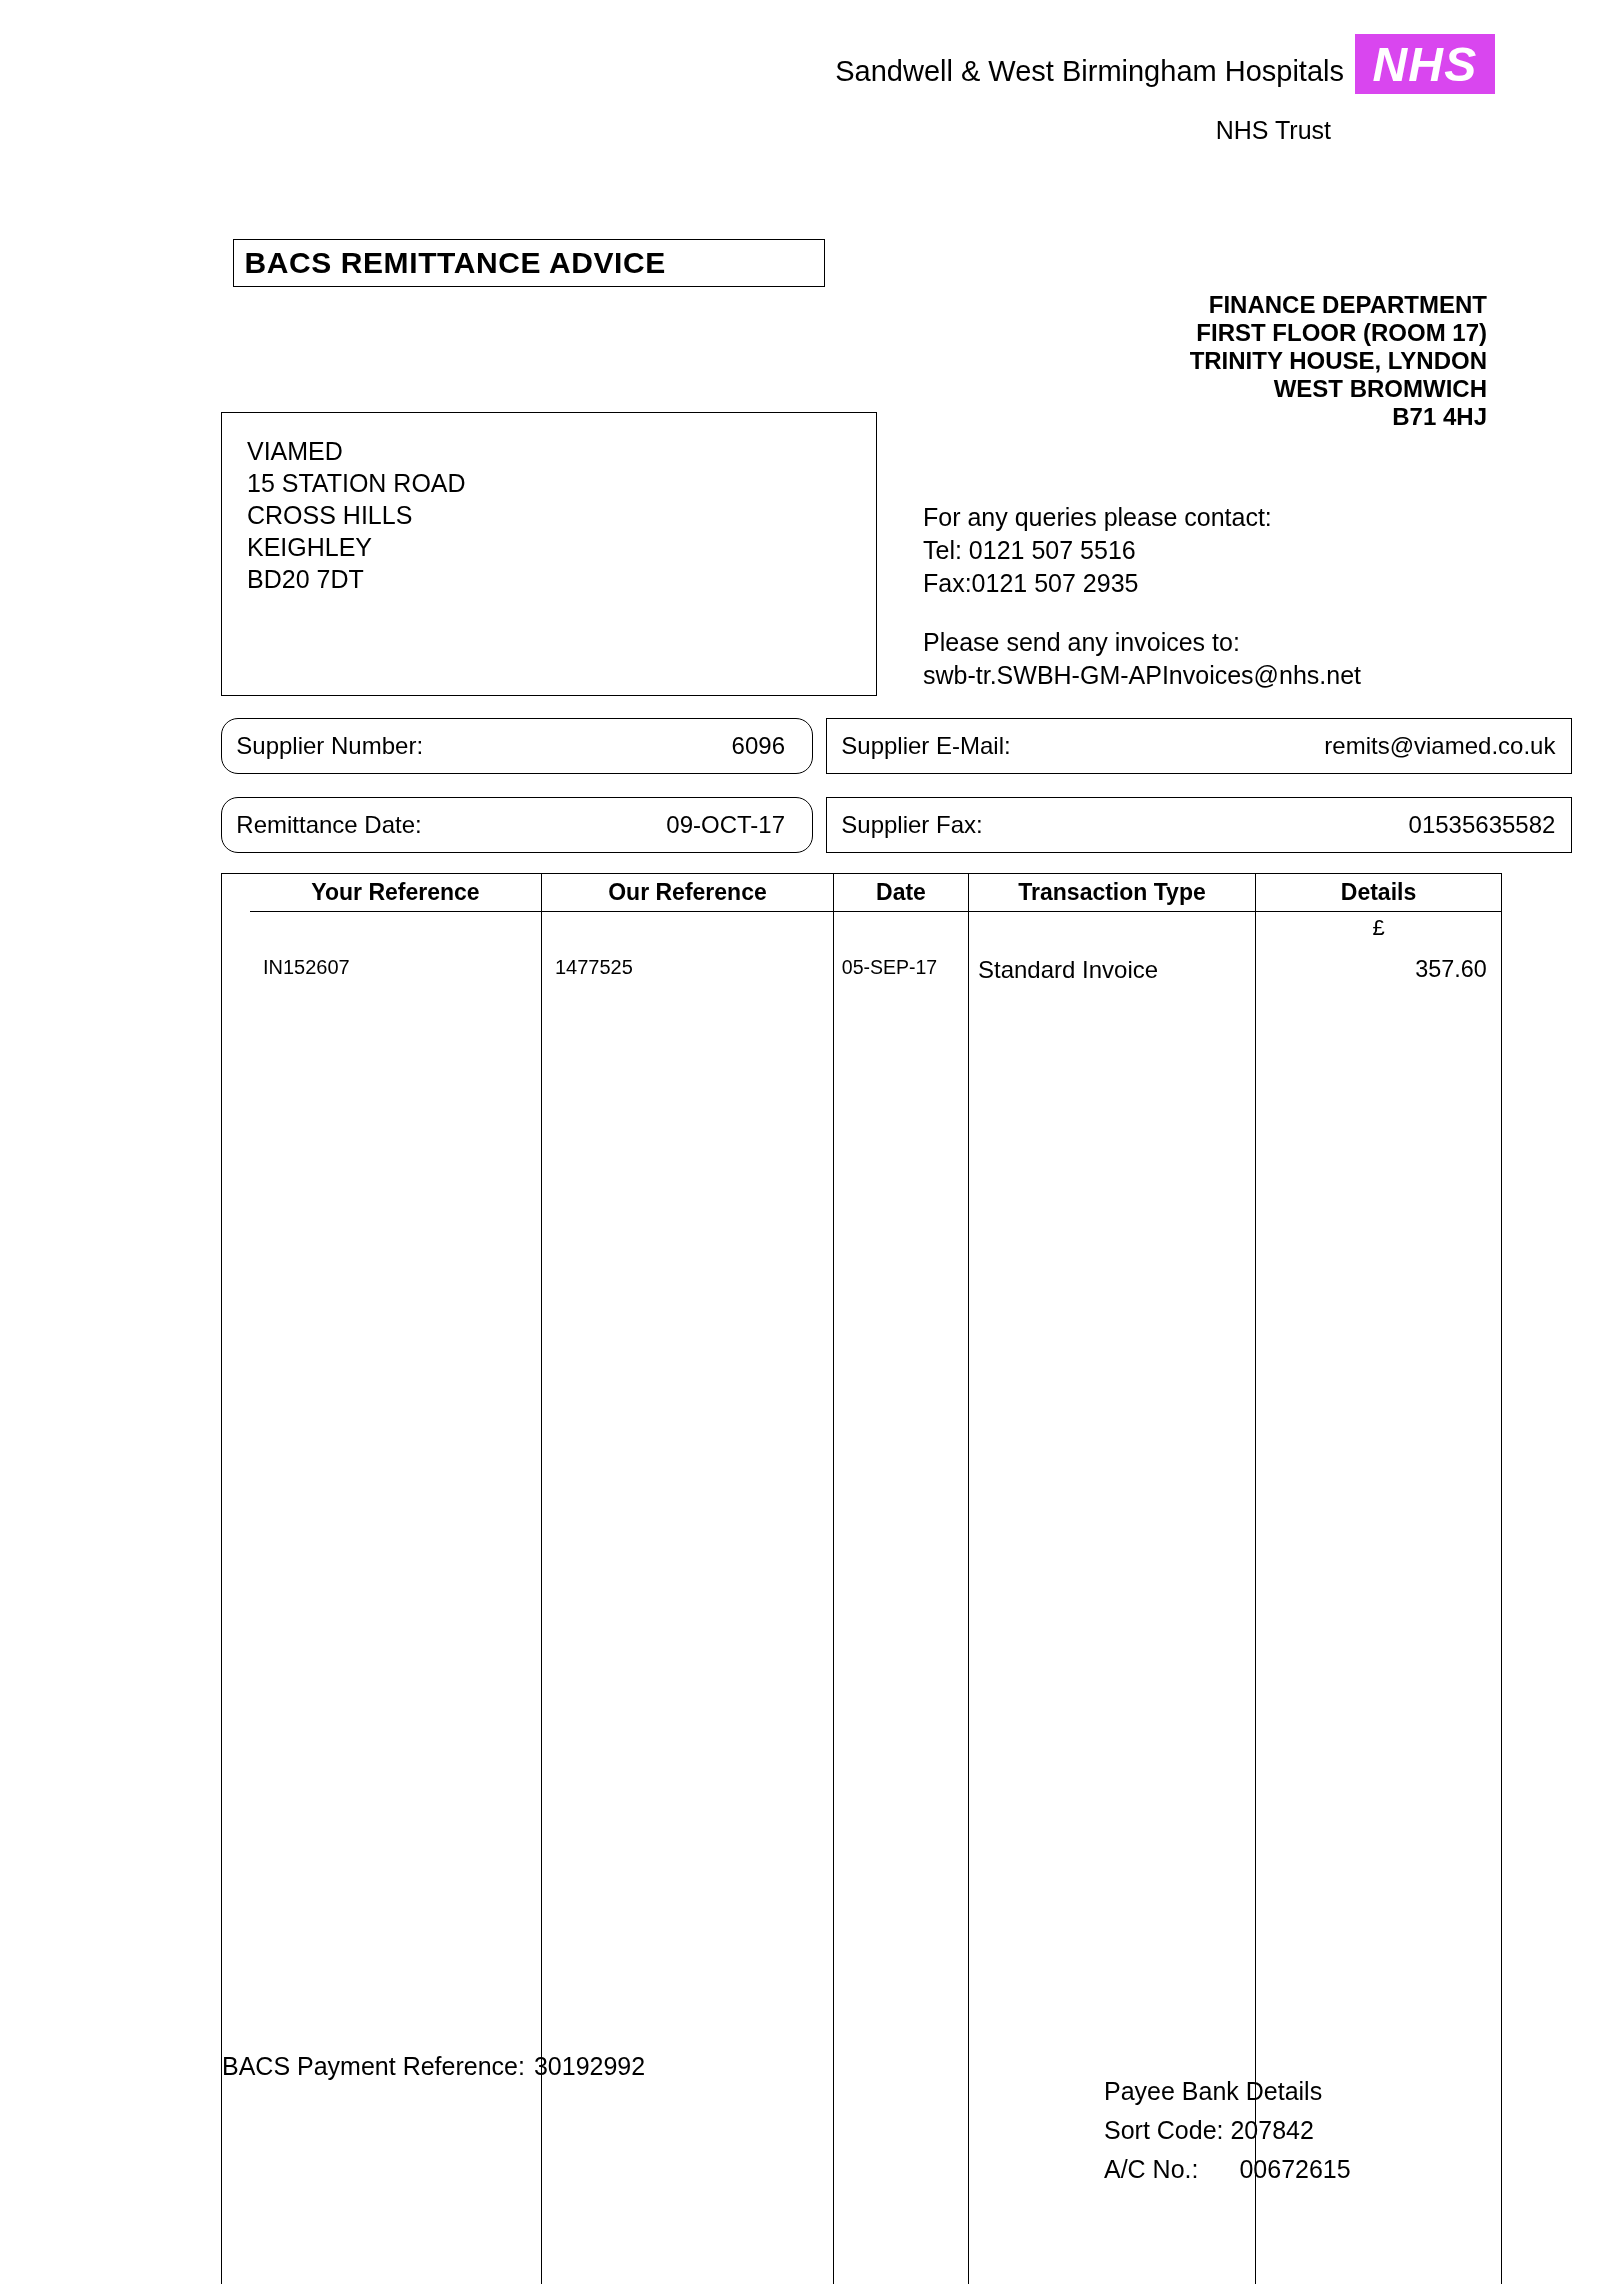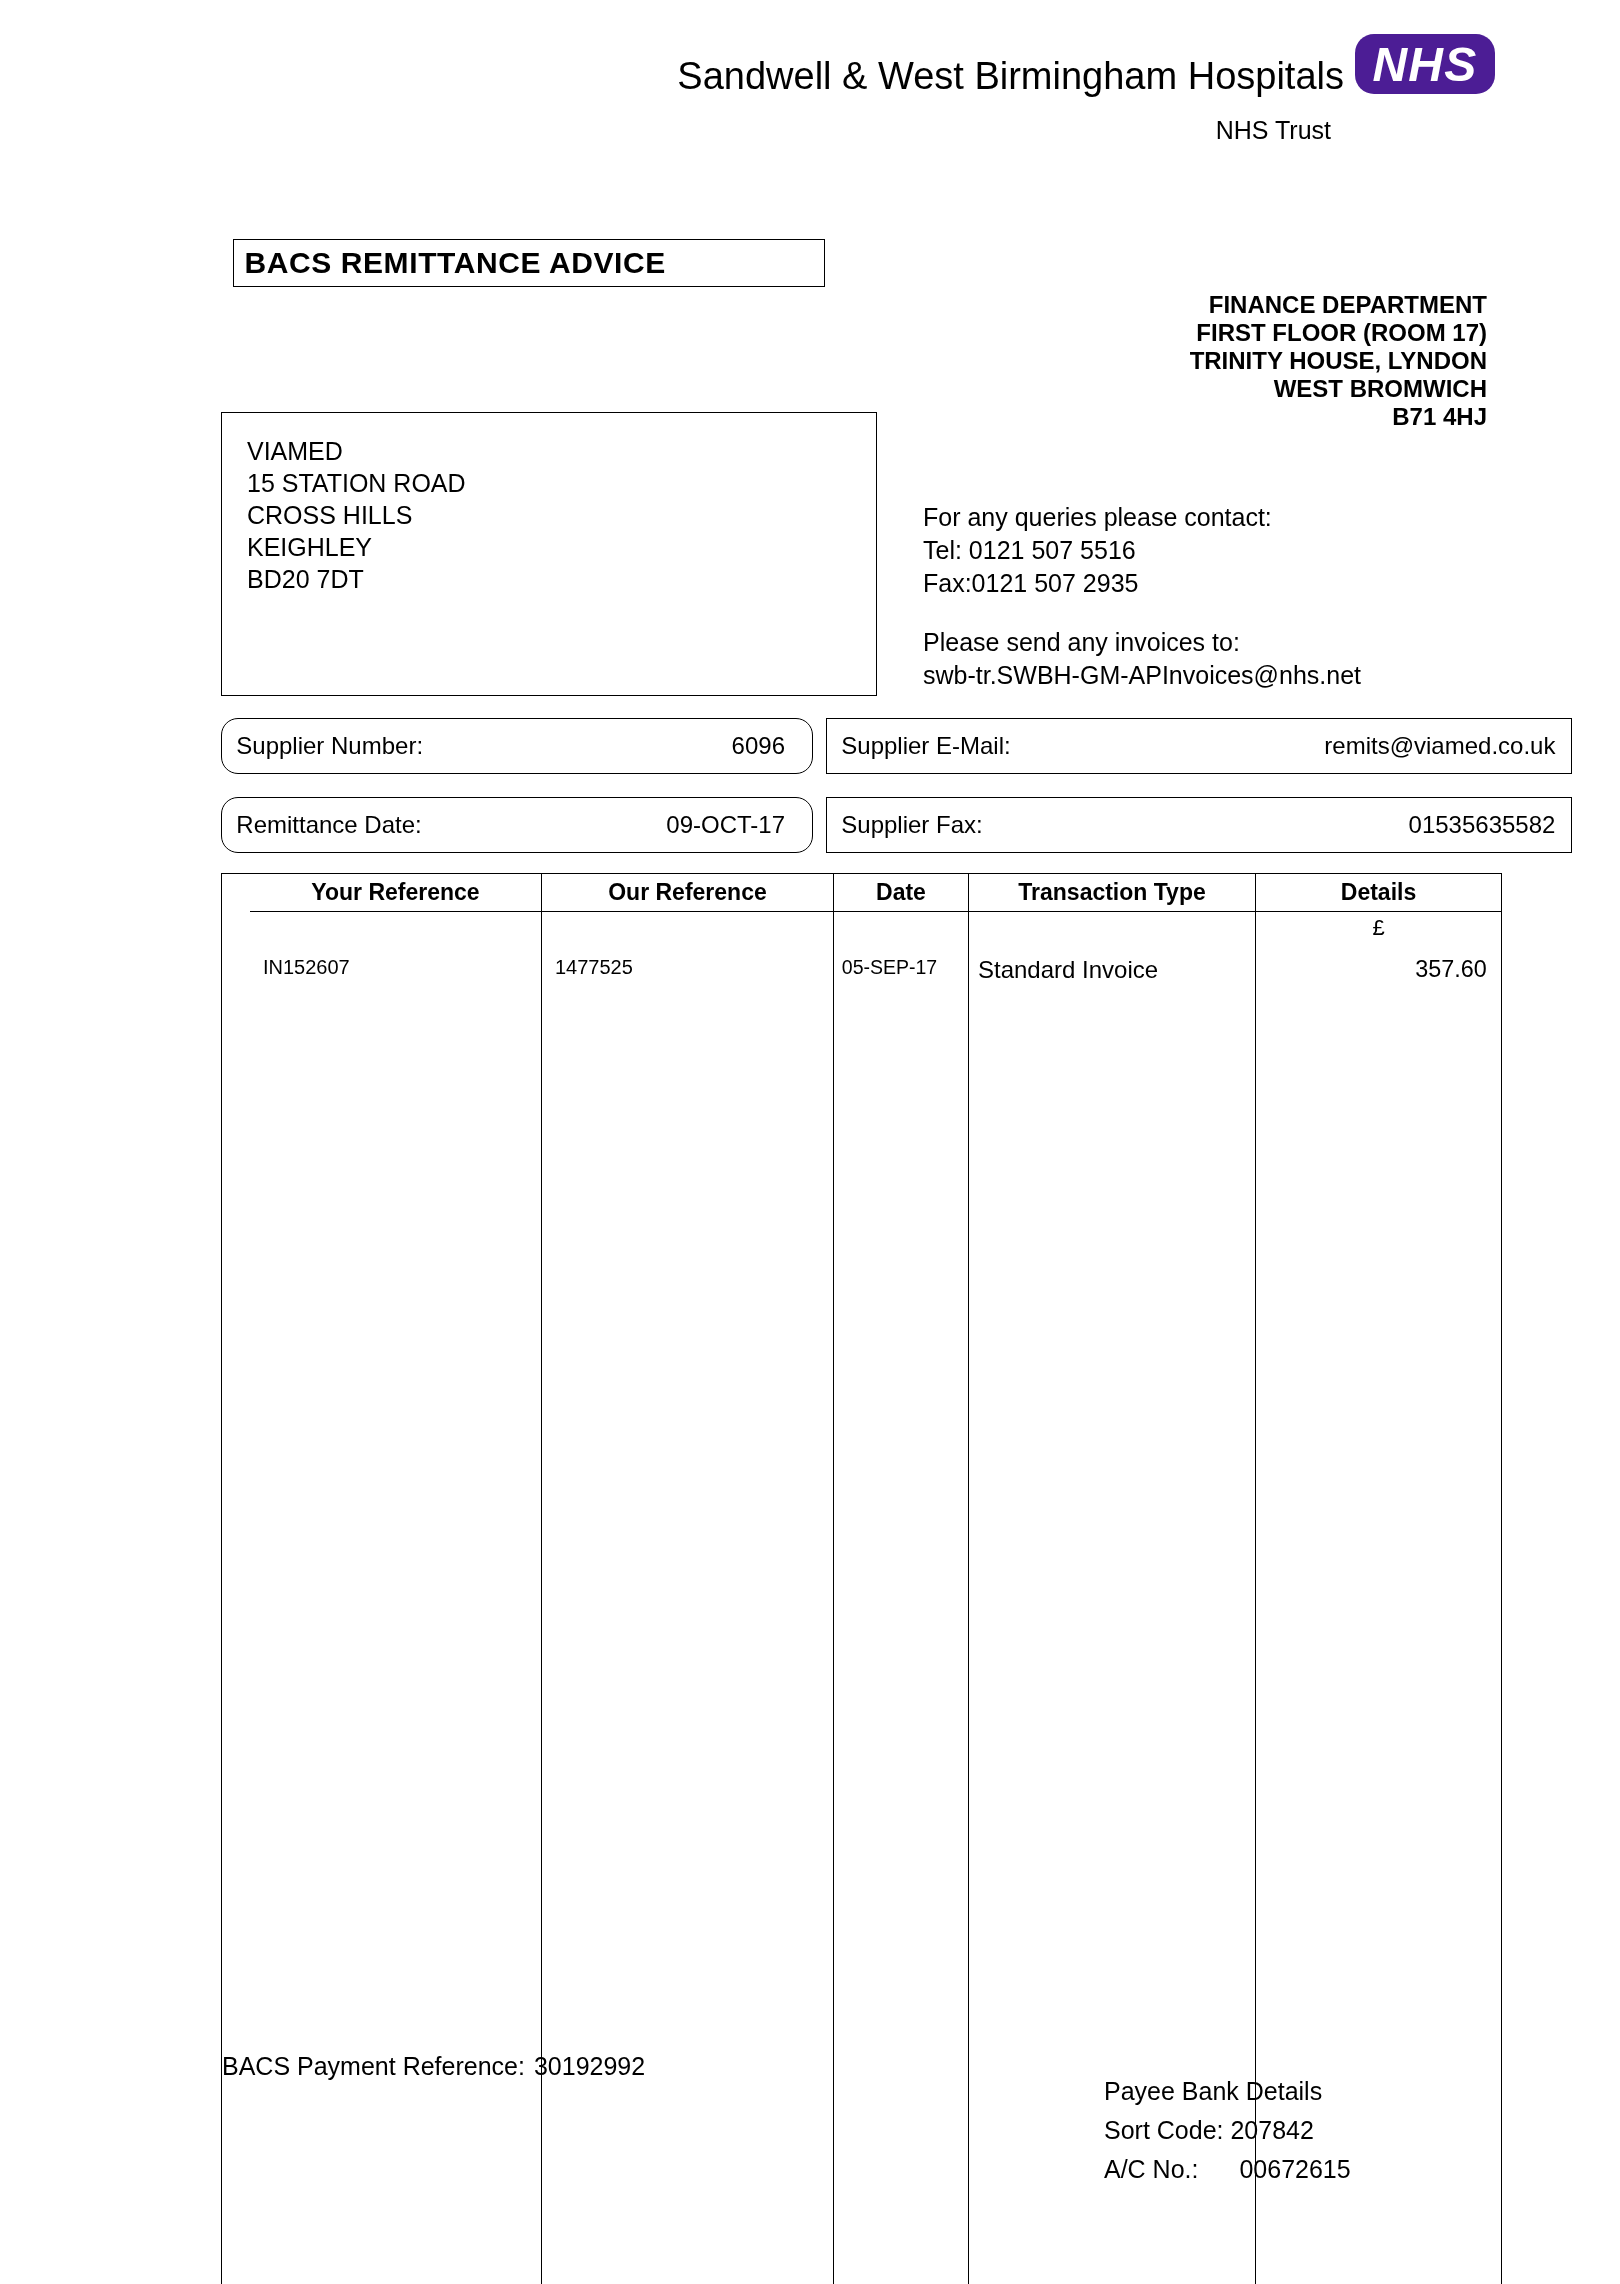--- a/index.html
+++ b/index.html
@@ -11,36 +11,35 @@
     font-family:"Liberation Sans", sans-serif;
     color:#000;
     margin:0 auto;
     overflow:hidden;
   }
 
   
   .org-title {
     position:absolute;
     top:55px; right:277px;
-    font-size:38px;
+    font-size:29px;
     font-weight:500;
     letter-spacing:0px;
     white-space:nowrap;
   }
   .nhs-logo {
     position:absolute;
     top:34px; left:1355px;
     width:140px; height:60px;
-    background:#4c1d95;
+    background:#d946ef;
     color:#fff;
     display:flex; align-items:center; justify-content:center;
     font-style:italic; font-weight:bold;
     font-size:48px;
     letter-spacing:1.3px;
-    border-radius:19px;
   }
   .nhs-trust {
     position:absolute;
     top:116px; right:290px;
     font-size:25px;
   }
 
   
   .bacs-box {
     position:absolute;

